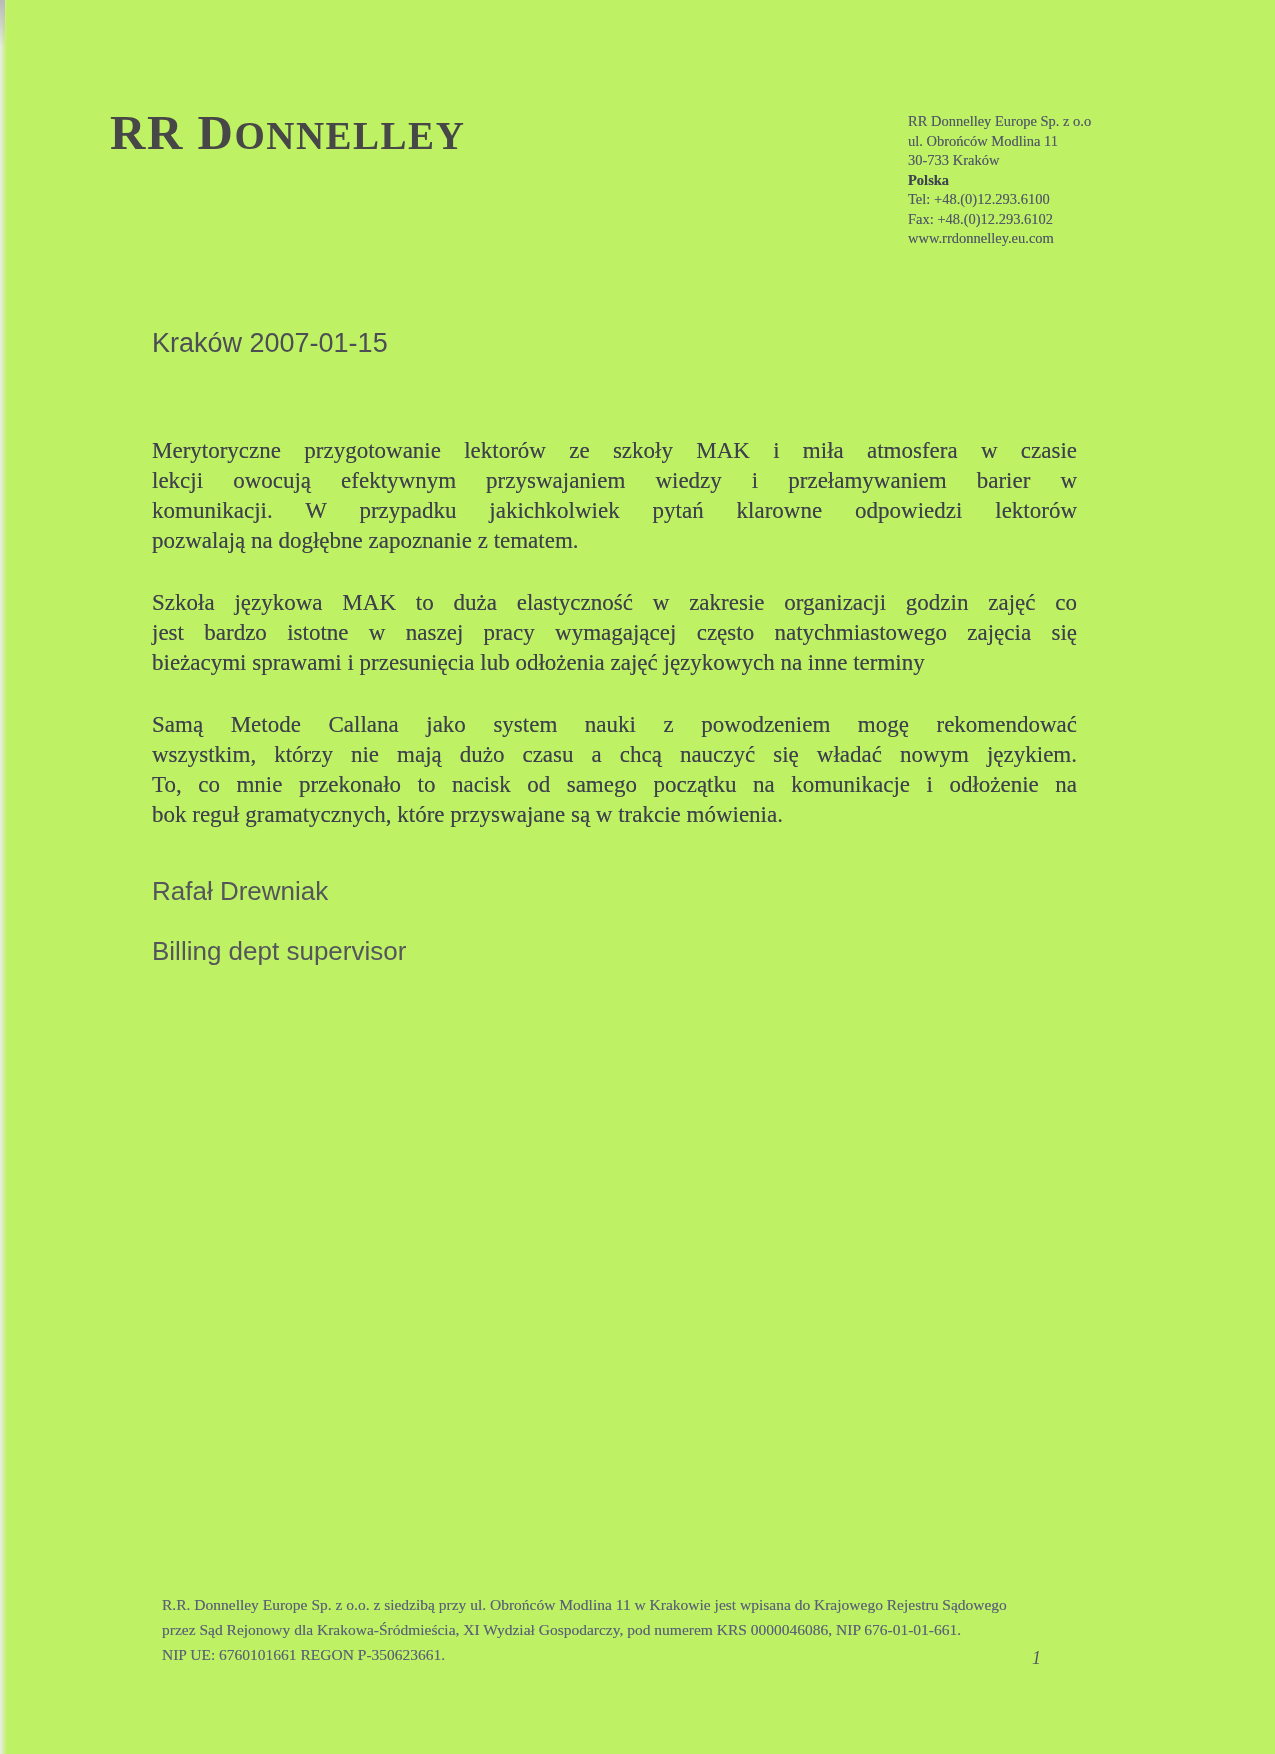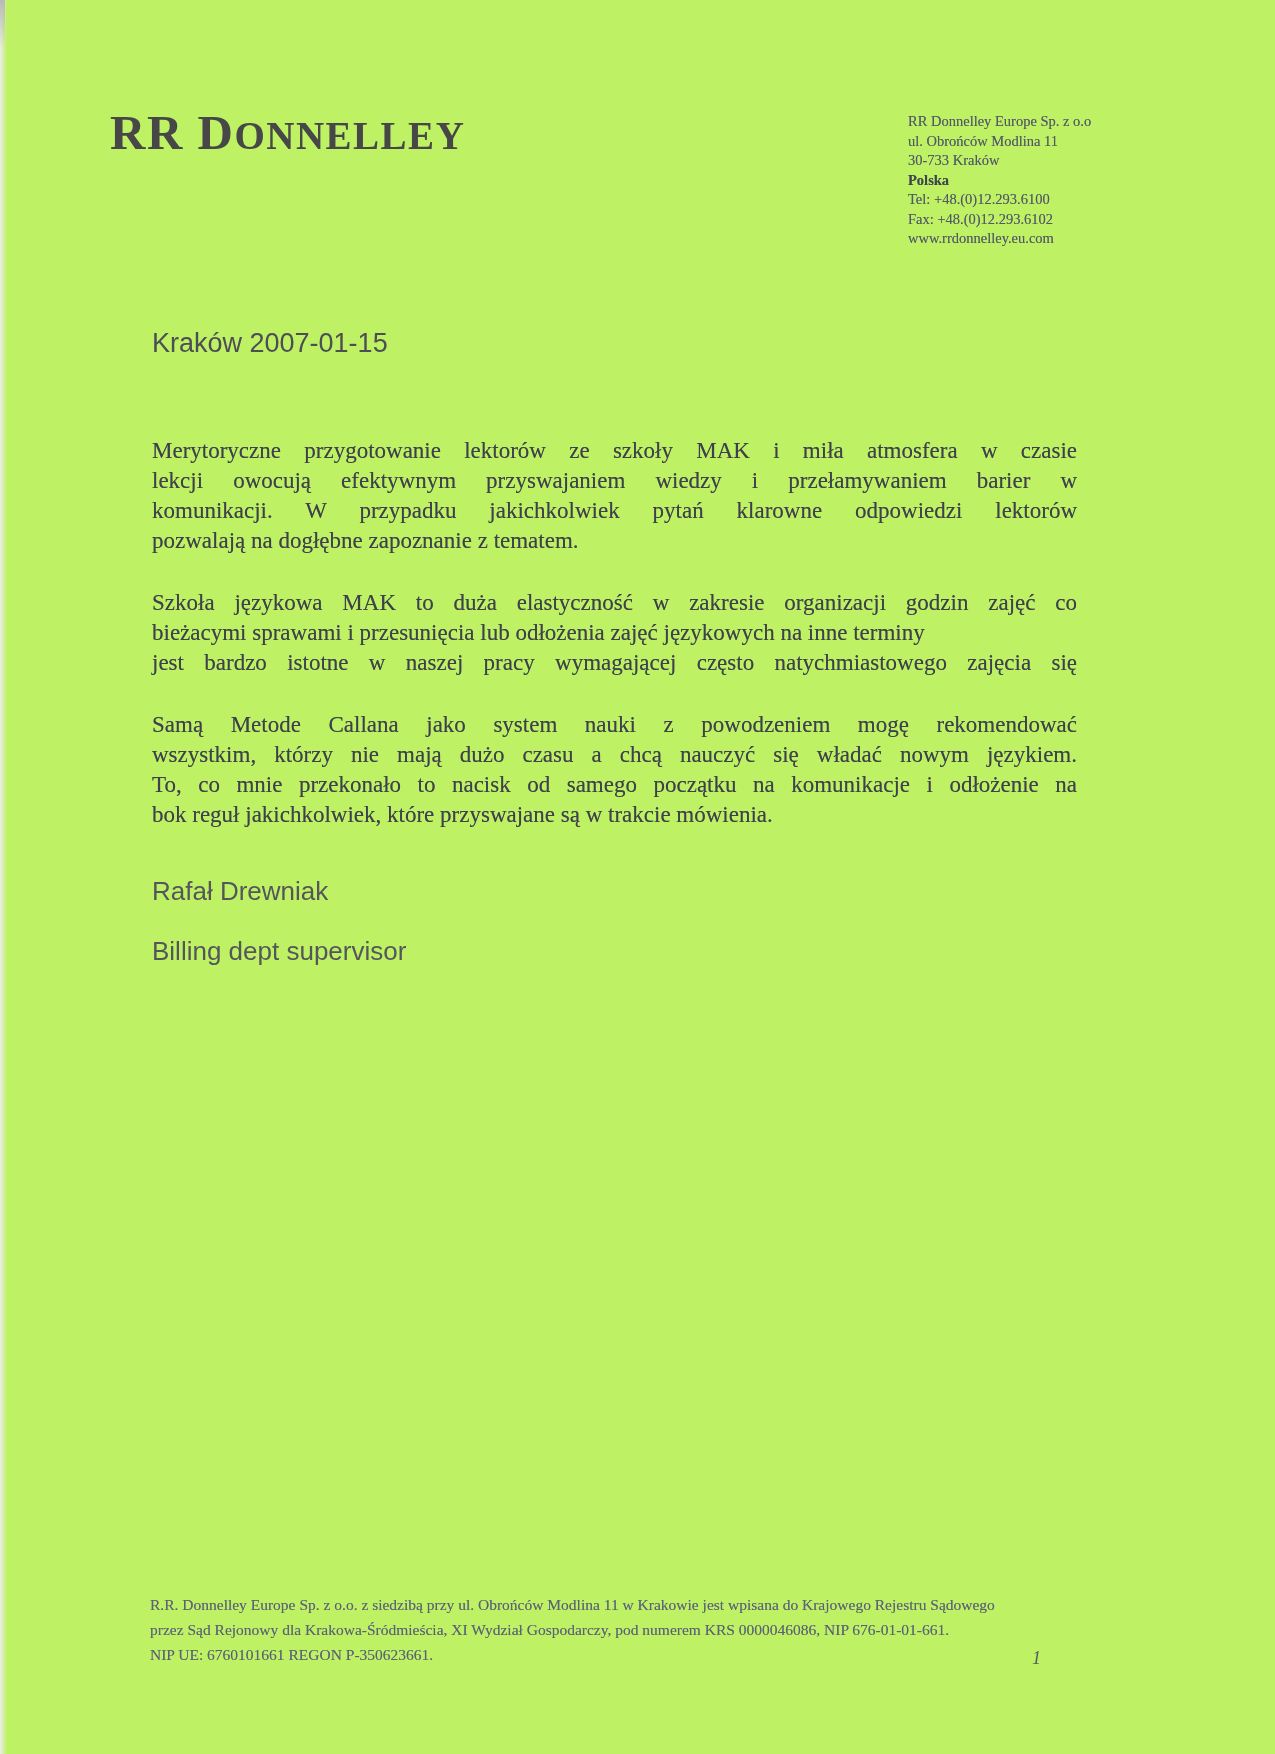--- a/index.html
+++ b/index.html
@@ -92,21 +92,21 @@
     font-family: "Liberation Sans", sans-serif;
     font-size: 26px;
     color: #55565c;
   }
   .sig-name { top: 876px; }
   .sig-role { top: 936px; }
 
   
   .footer {
     position: absolute;
-    left: 150px; top: 1592px;
+    left: 162px; top: 1592px;
     width: 990px;
     color: #5b6178;
     font-size: 15.5px;
     line-height: 25px;
     font-family: "Liberation Serif", serif;
     text-shadow: 0 0 0.6px rgba(91,97,120,0.5);
   }
   .page-number {
     position: absolute;
     left: 1032px; top: 1648px;
@@ -142,28 +142,28 @@
 
   <div class="body-text">
     <div class="para">
       <div class="pline">Merytoryczne przygotowanie lektorów ze szkoły MAK i miła atmosfera  w czasie</div>
       <div class="pline">lekcji owocują efektywnym przyswajaniem wiedzy i przełamywaniem barier w</div>
       <div class="pline">komunikacji. W przypadku jakichkolwiek pytań klarowne odpowiedzi lektorów</div>
       <div class="pline last">pozwalają na dogłębne zapoznanie z tematem.</div>
     </div>
     <div class="para">
       <div class="pline">Szkoła językowa MAK to duża elastyczność w zakresie organizacji godzin zajęć co</div>
+      <div class="pline">jest bardzo istotne w naszej pracy wymagającej często natychmiastowego zajęcia się</div>
       <div class="pline last">bieżacymi sprawami i przesunięcia lub odłożenia zajęć językowych na inne terminy</div>
-      <div class="pline">jest bardzo istotne w naszej pracy wymagającej często natychmiastowego zajęcia się</div>
     </div>
     <div class="para">
       <div class="pline">Samą Metode Callana jako system nauki z powodzeniem mogę rekomendować</div>
       <div class="pline">wszystkim, którzy nie mają dużo czasu a chcą nauczyć się władać nowym językiem.</div>
       <div class="pline">To, co mnie przekonało to nacisk od samego początku na komunikacje i odłożenie na</div>
-      <div class="pline last">bok reguł jakichkolwiek, które przyswajane są w trakcie mówienia.</div>
+      <div class="pline last">bok reguł gramatycznych, które przyswajane są w trakcie mówienia.</div>
     </div>
   </div>
 
   <div class="sig-name">Rafał Drewniak</div>
   <div class="sig-role">Billing dept supervisor</div>
 
   <div class="footer">
     <div>R.R. Donnelley Europe Sp. z o.o. z siedzibą przy ul. Obrońców Modlina 11 w Krakowie jest wpisana do Krajowego Rejestru Sądowego</div>
     <div>przez Sąd Rejonowy dla Krakowa-Śródmieścia, XI Wydział Gospodarczy, pod numerem KRS 0000046086, NIP 676-01-01-661.</div>
     <div>NIP UE: 6760101661 REGON P-350623661.</div>

